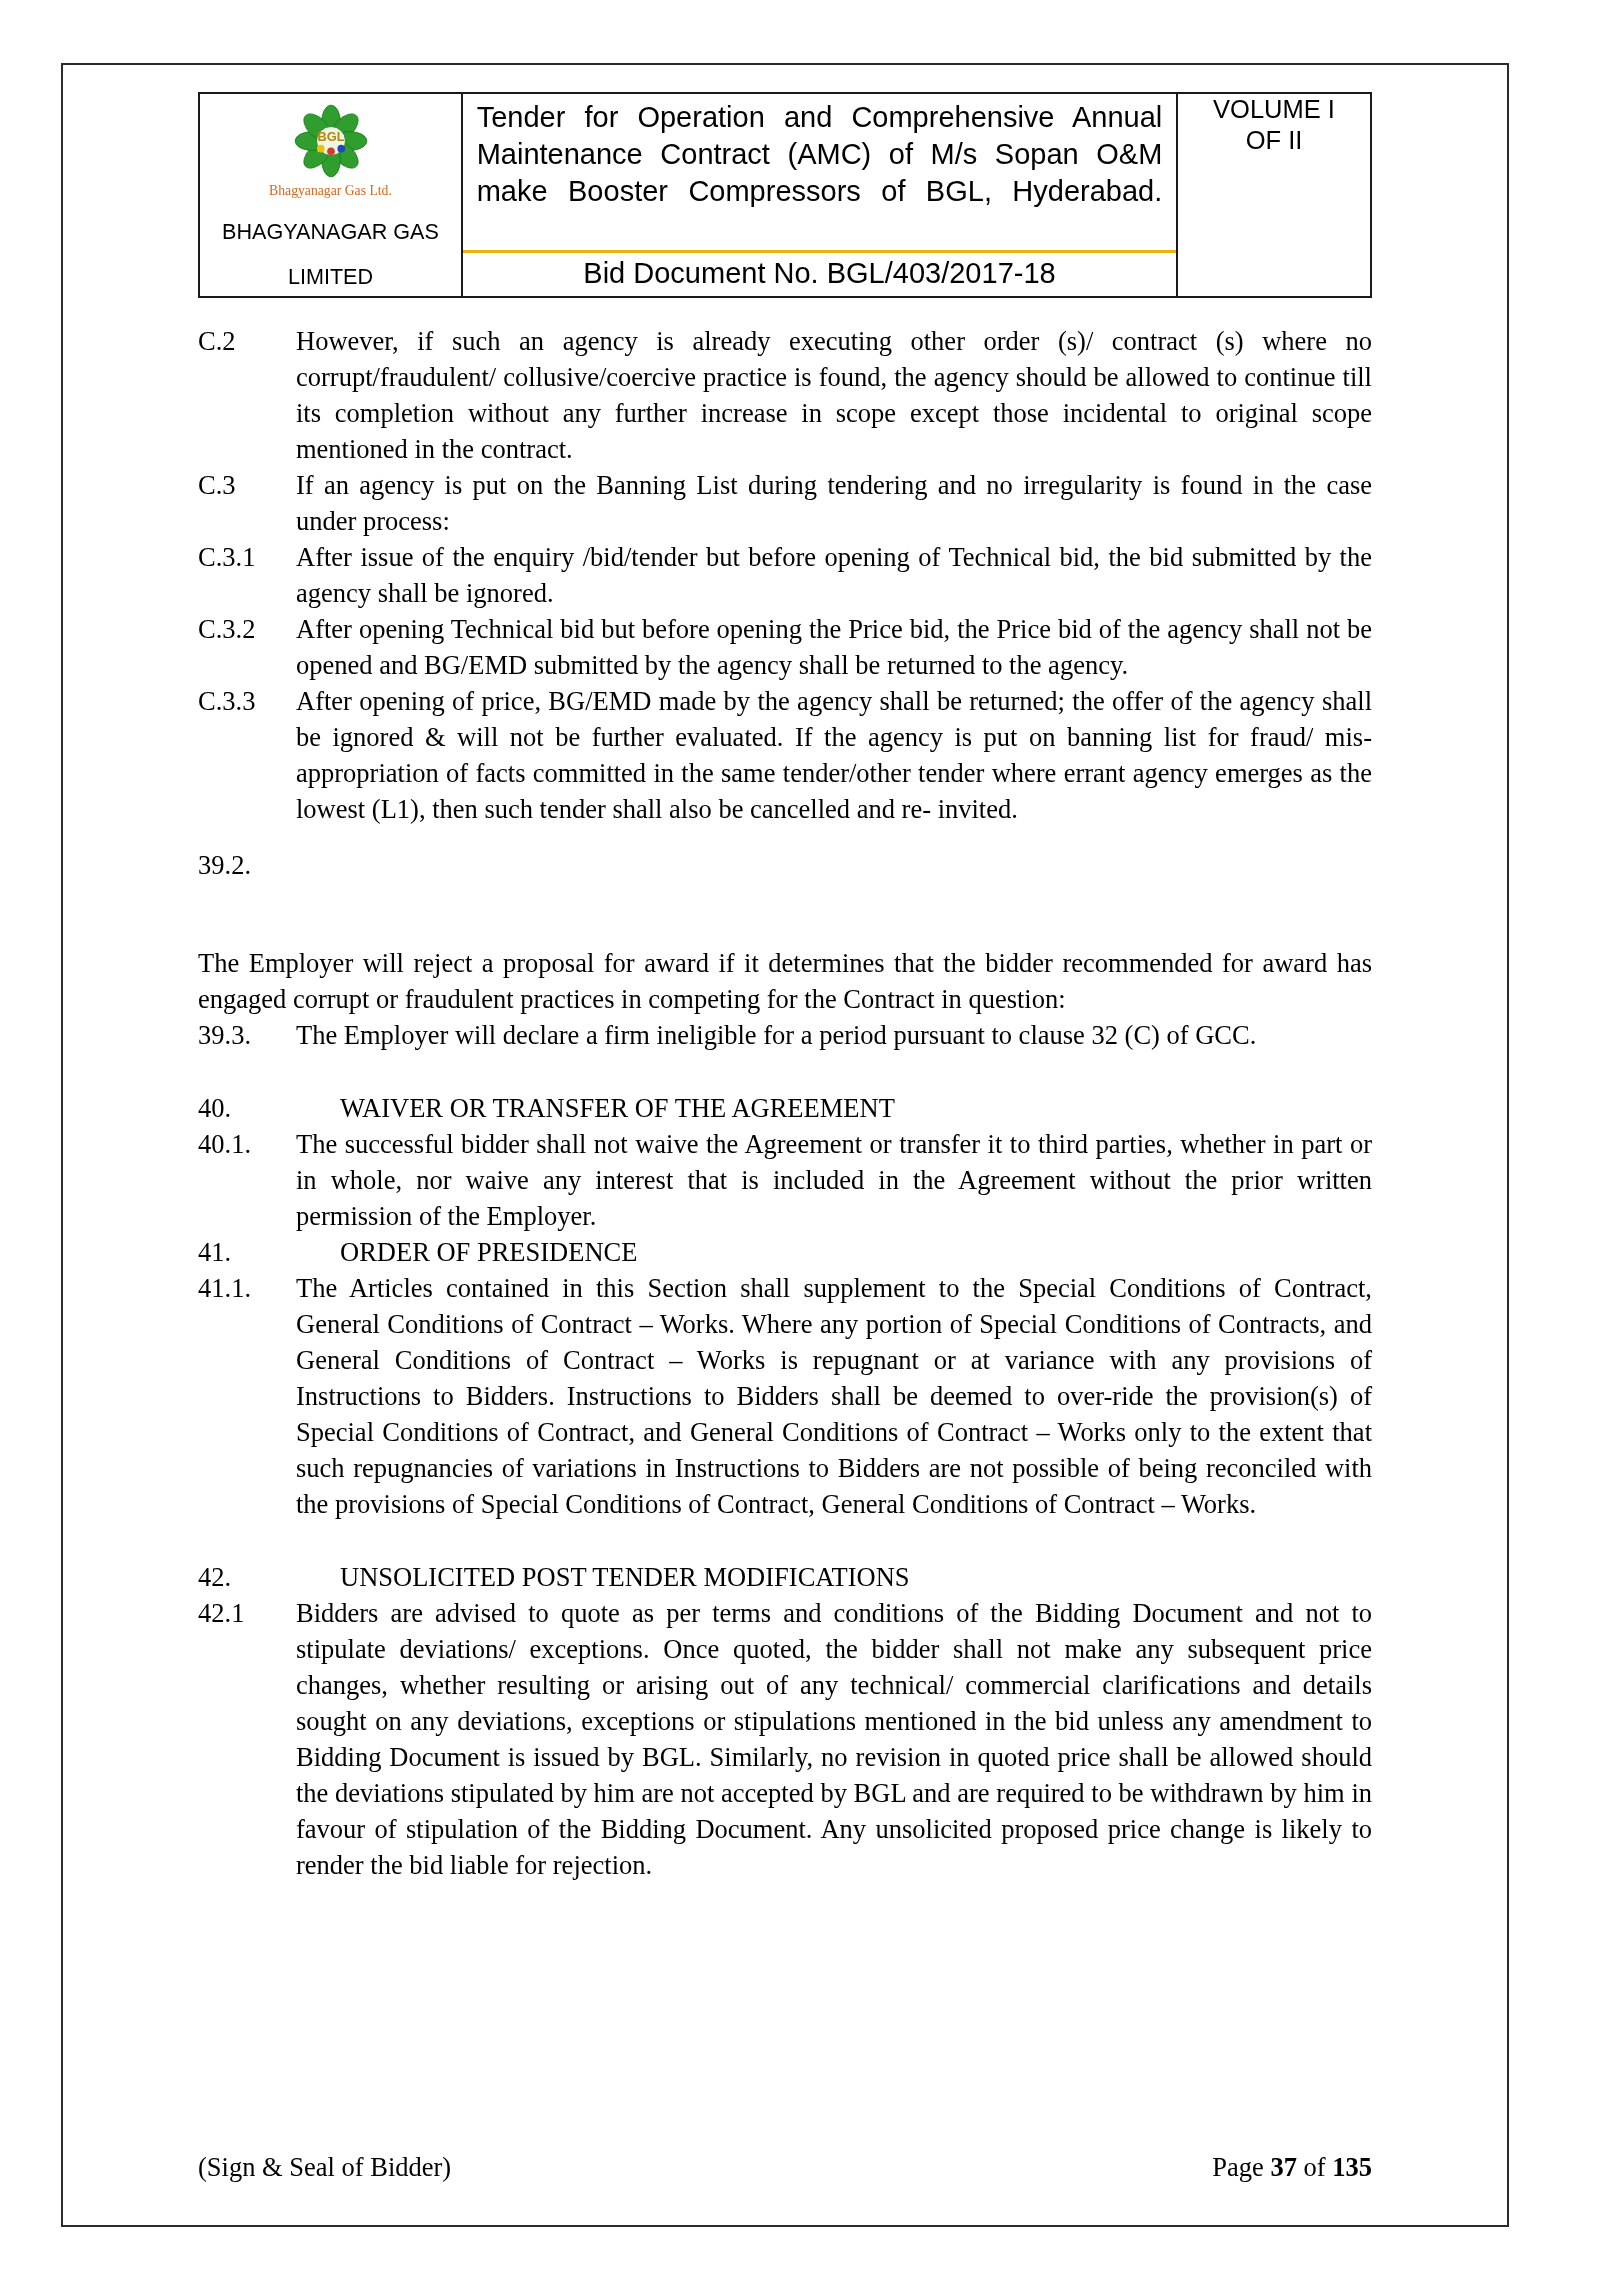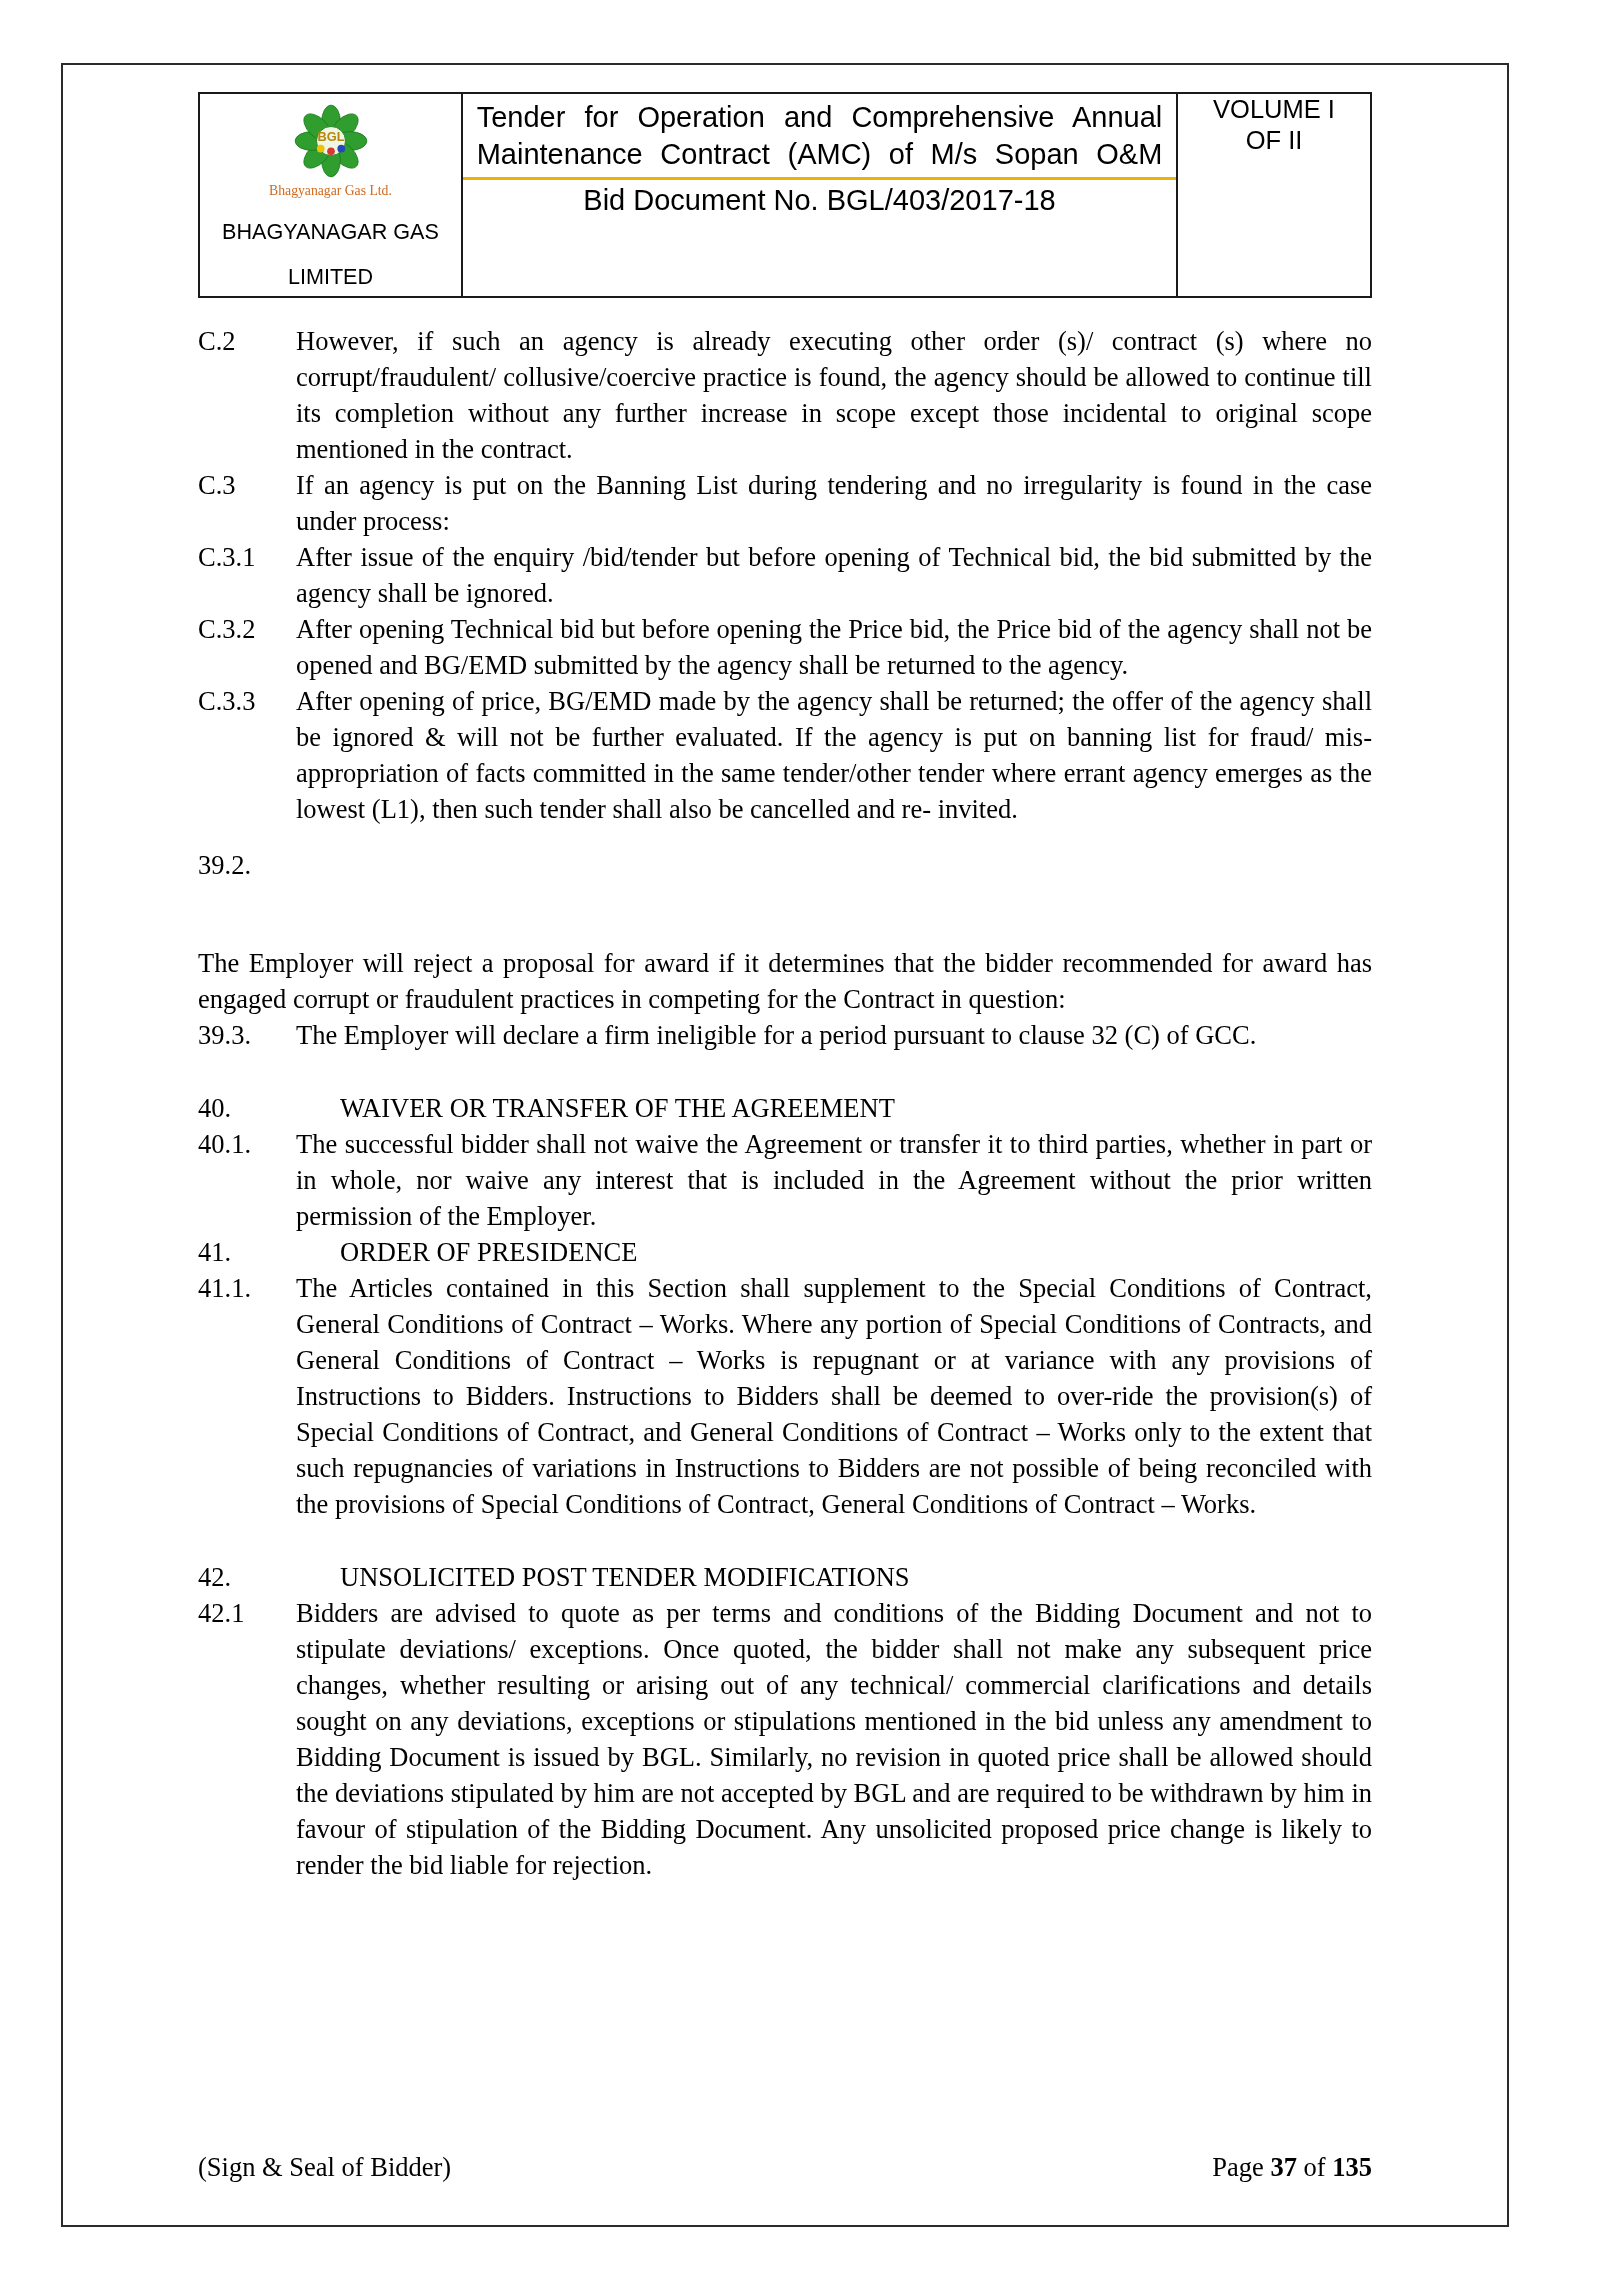--- a/index.html
+++ b/index.html
@@ -26,21 +26,21 @@
     padding:5.9px 5.9px 5.9px 5.9px; text-align:center;
   }
   .logo-caption {
     font-family:"Liberation Serif", serif; font-size:13.7px; line-height:15.7px;
     color:var(--caption-orange,#d2691e); margin-top:1px;
   }
   .org-name {
     font-family:"Liberation Sans", sans-serif; font-size:21.6px; line-height:25.5px;
     color:#000; margin-top:20px;
   }
-  .title-cell { display:flex; flex-direction:column; }
+  .title-cell { display:flex; flex-direction:column;justify-content:space-between; }
   .title-wrap { padding:4.9px 13.7px 2px 13.7px; }
   .title-line {
     font-family:"Liberation Sans", sans-serif; font-size:29px; line-height:37px;
     text-align:justify; text-align-last:justify;
   }
   .bid-doc {
     border-top:3px solid #eab308; margin-top:2px;
     font-family:"Liberation Sans", sans-serif; font-size:29px; line-height:39px;
     text-align:center; padding:1px 9.8px 2.9px 9.8px;
   }
@@ -92,20 +92,21 @@
       </svg>
       <div class="logo-caption">Bhagyanagar Gas Ltd.</div>
       <div class="org-name">BHAGYANAGAR GAS</div>
       <div class="org-name">LIMITED</div>
     </div>
 
     <div class="cell title-cell">
       <div class="title-wrap">
         <div class="title-line">Tender for Operation and Comprehensive Annual</div>
         <div class="title-line">Maintenance Contract (AMC) of M/s Sopan O&amp;M</div>
+        <div class="title-line">make Booster Compressors of BGL, Hyderabad.</div>
       </div>
       <div class="bid-doc">Bid Document No. BGL/403/2017-18</div>
     </div>
 
     <div class="cell volume-cell">
       <div>VOLUME I</div>
       <div>OF II</div>
     </div>
 
   </div>

